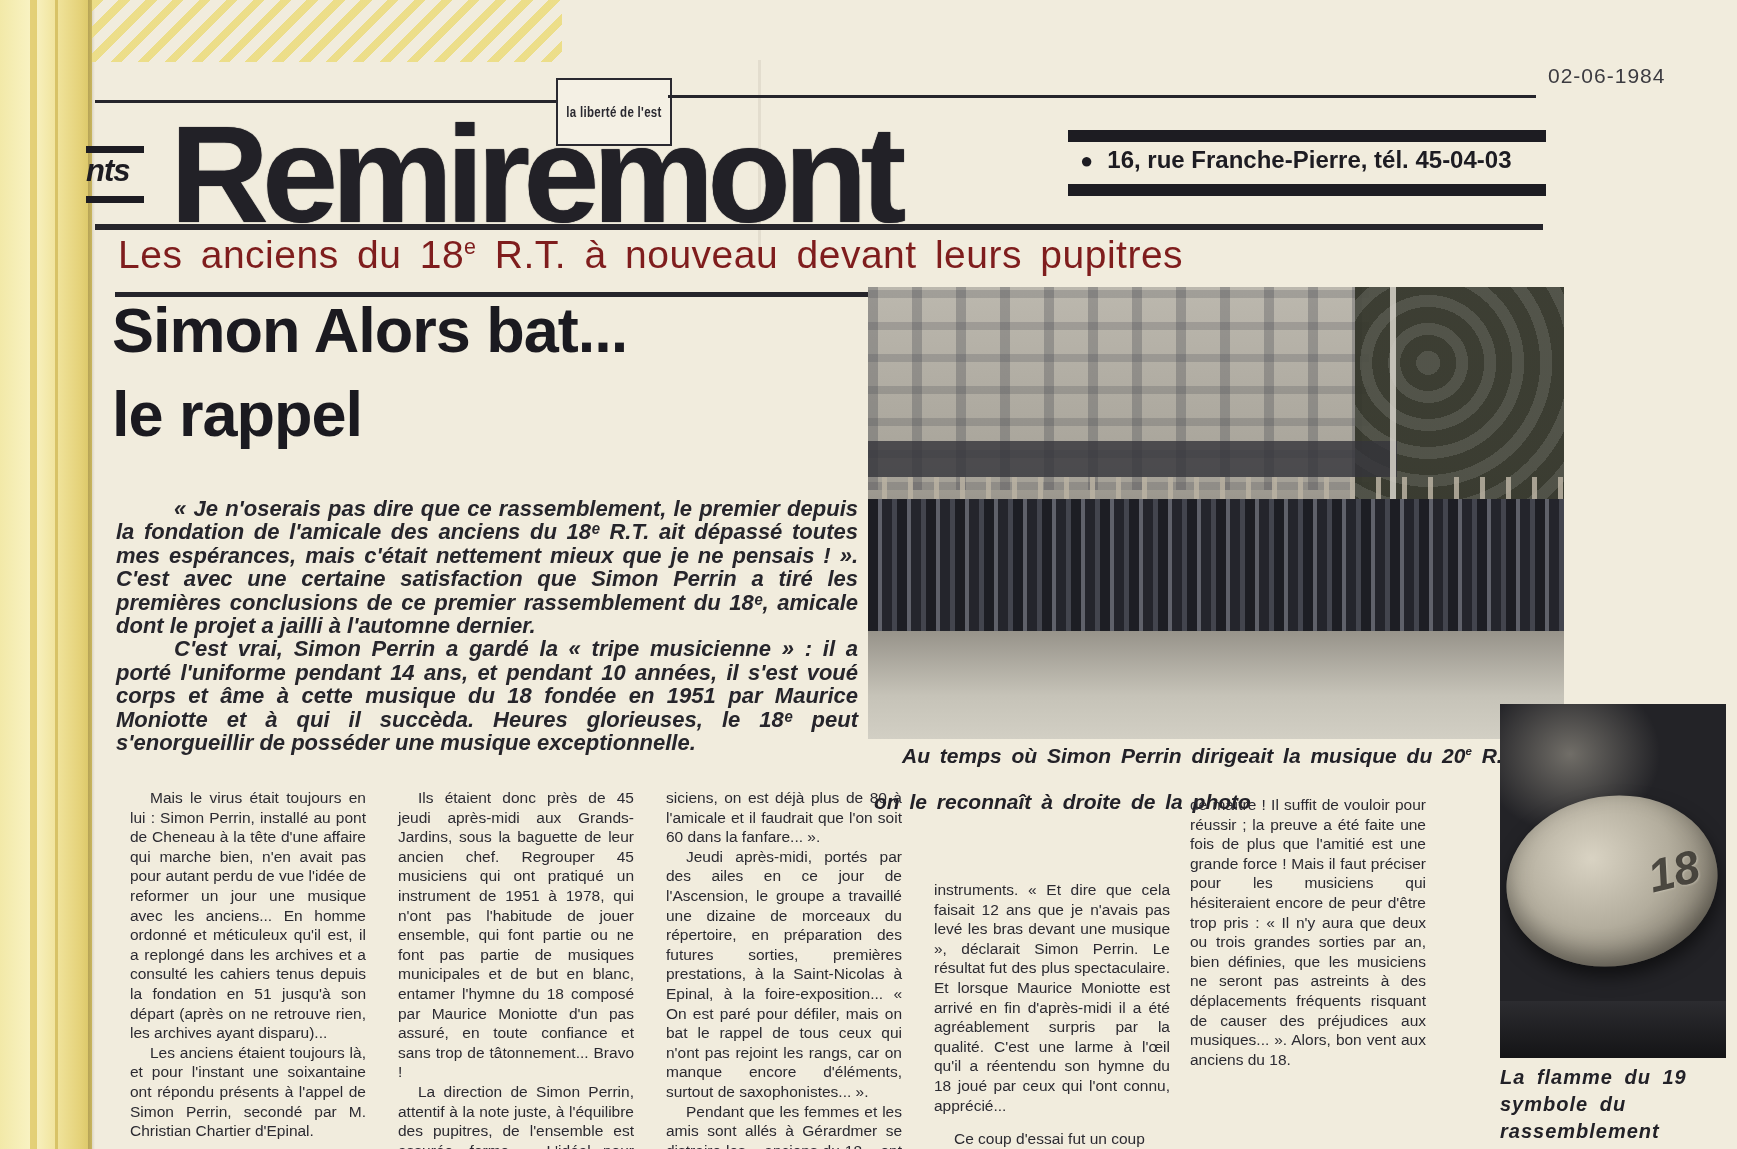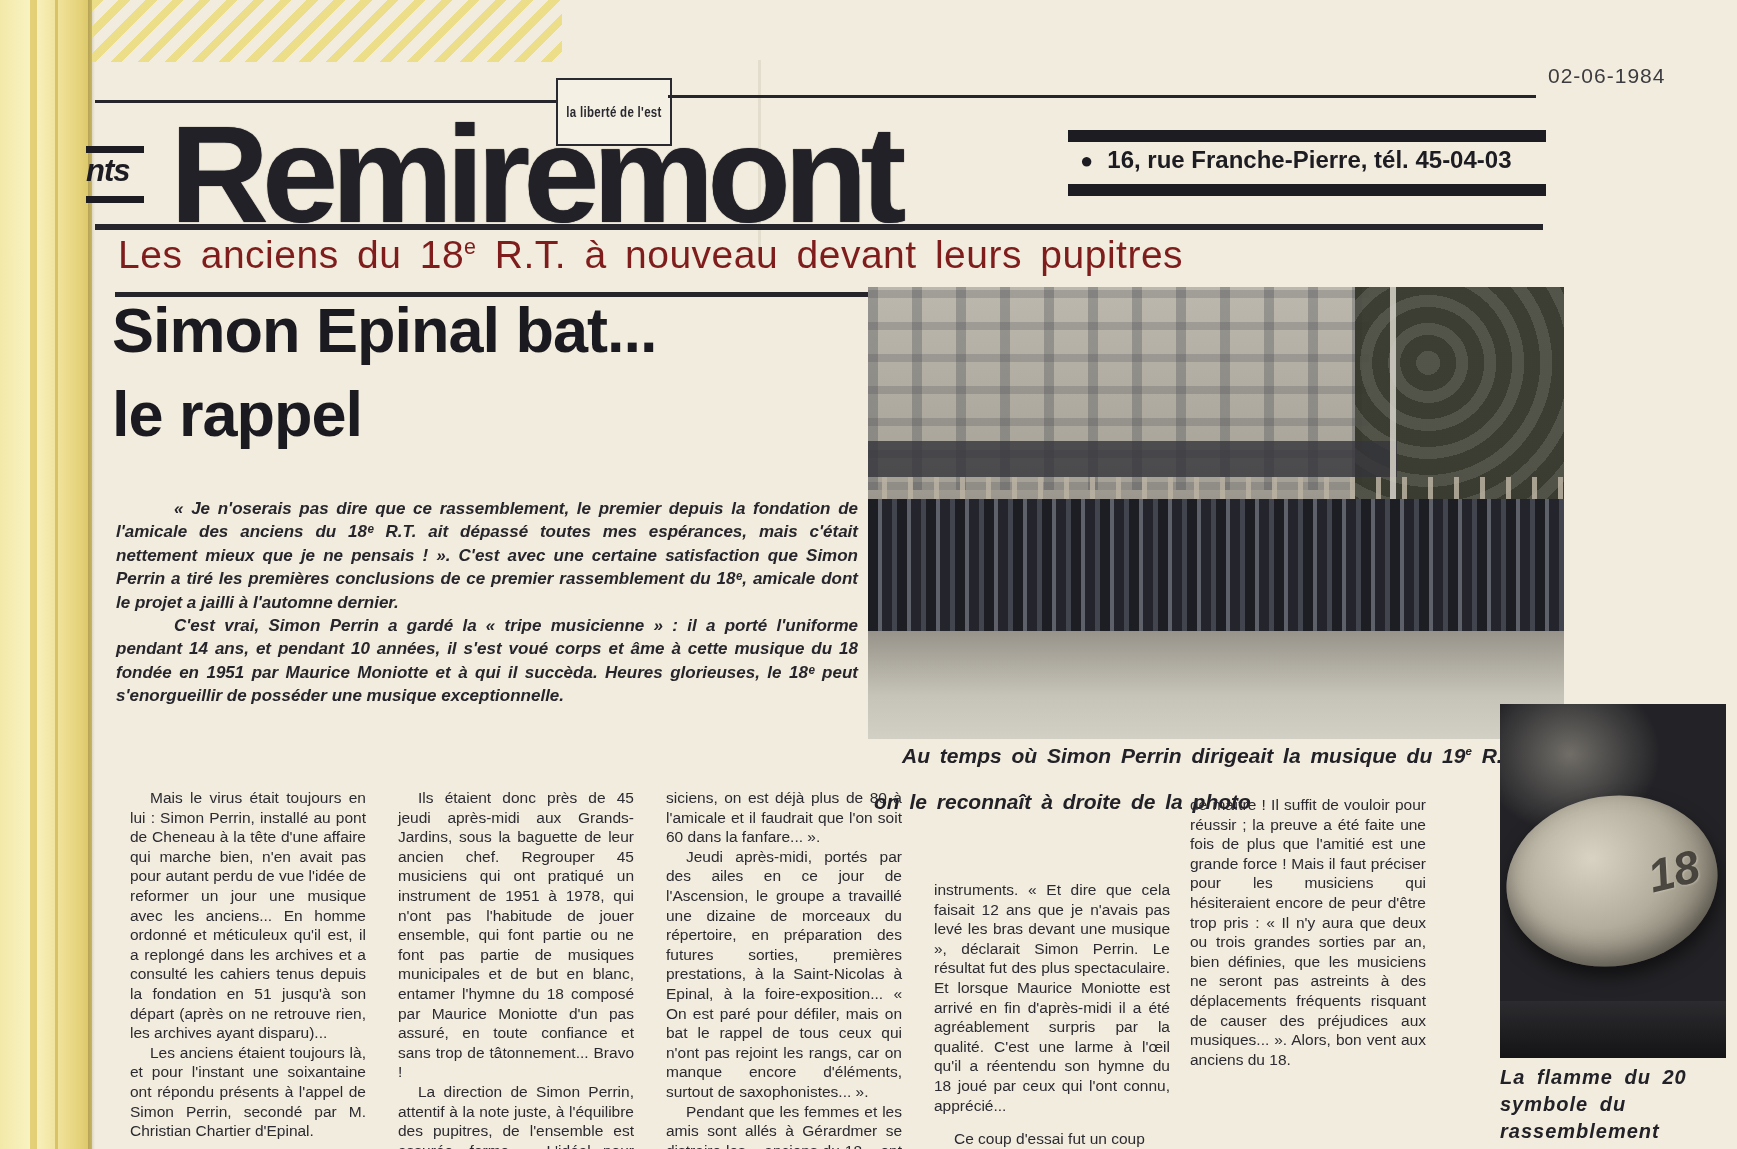--- a/index.html
+++ b/index.html
@@ -32,21 +32,21 @@
   .addr-bar{left:1068px;width:478px;height:12px;background:#1d1c22;}
   .addr{left:1080px;top:146px;width:470px;font-size:24px;font-weight:700;color:#1d1c22;white-space:nowrap;}
   .addr .bullet{font-size:22px;margin-right:14px;}
   
   .kicker{left:118px;top:233px;width:1330px;font-size:39px;font-weight:400;color:#7f1d1d;word-spacing:7px;letter-spacing:.5px;}
   .kicker .sup{font-size:55%;vertical-align:super;}
   .headline{left:112px;margin:0;font-size:63px;font-weight:700;letter-spacing:-1px;line-height:1;color:#1b1a20;}
   .hl1{top:299px;} .hl2{top:383px;}
   
   .intro{left:116px;top:497px;width:742px;}
-  .intro p{margin:0;text-indent:58px;font-size:17px;line-height:23.4px;font-weight:700;font-style:italic;
+  .intro p{margin:0;text-indent:58px;font-size:22px;line-height:23.4px;font-weight:700;font-style:italic;
     text-align:justify;color:#26252b;}
   
   .photo-main{left:868px;top:287px;width:696px;height:452px;overflow:hidden;
     background:linear-gradient(180deg,#b7b3a9 0%,#a9a59b 38%,#8e8a82 55%,#b4b0a6 68%,#cbc8bd 100%);}
   .pm-building{left:0;top:0;width:72%;height:45%;
     background:
       repeating-linear-gradient(90deg,rgba(66,68,76,.30) 0 10px,rgba(0,0,0,0) 10px 44px),
       repeating-linear-gradient(0deg,rgba(66,68,76,.22) 0 8px,rgba(0,0,0,0) 8px 32px),
       linear-gradient(180deg,#bcb8ae,#a5a197);}
   .pm-trees{right:0;top:0;width:30%;height:56%;
@@ -112,40 +112,40 @@
     <span class="bullet">●</span><span>16, rue Franche-Pierre, tél. 45-04-03</span>
   </div>
   <div class="abs addr-bar" style="top:184px;"></div>
   <div class="abs rule" style="left:95px;top:224px;width:1448px;height:6px;"></div>
 
   <div class="abs kicker">
     <span>Les anciens du 18</span><span class="sup">e</span><span> R.T. à nouveau devant leurs pupitres</span>
   </div>
   <div class="abs rule" style="left:115px;top:292px;width:1152px;height:5px;"></div>
 
-  <h2 class="abs headline hl1">Simon Epinal bat...</h2>
+  <h2 class="abs headline hl1">Simon Alors bat...</h2>
   <h2 class="abs headline hl2">le rappel</h2>
 
   <div class="abs intro">
     <p>« Je n'oserais pas dire que ce rassemblement, le premier depuis la fondation de l'amicale des anciens du 18ᵉ R.T. ait dépassé toutes mes espérances, mais c'était nettement mieux que je ne pensais ! ». C'est avec une certaine satisfaction que Simon Perrin a tiré les premières conclusions de ce premier rassemblement du 18ᵉ, amicale dont le projet a jailli à l'automne dernier.</p>
     <p>C'est vrai, Simon Perrin a gardé la « tripe musicienne » : il a porté l'uniforme pendant 14 ans, et pendant 10 années, il s'est voué corps et âme à cette musique du 18 fondée en 1951 par Maurice Moniotte et à qui il succèda. Heures glorieuses, le 18ᵉ peut s'enorgueillir de posséder une musique exceptionnelle.</p>
   </div>
 
   <div class="abs photo-main">
     <div class="abs pm-building"></div>
     <div class="abs pm-trees"></div>
     <div class="abs pm-fence"></div>
     <div class="abs pm-pole"></div>
     <div class="abs pm-heads"></div>
     <div class="abs pm-crowd"></div>
     <div class="abs pm-road"></div>
   </div>
 
   <div class="abs caption cap1">
-    <span>Au temps où Simon Perrin dirigeait la musique du 19</span><span class="sup">e</span><span> R.T. :</span>
+    <span>Au temps où Simon Perrin dirigeait la musique du 20</span><span class="sup">e</span><span> R.T. :</span>
   </div>
   <div class="abs caption cap2">on le reconnaît  à droite de la photo</div>
 
   <div class="abs col c1">
     <p>Mais le virus était toujours en lui : Simon Perrin, installé au pont de Cheneau à la tête d'une affaire qui marche bien, n'en avait pas pour autant perdu de vue l'idée de reformer un jour une musique avec les anciens... En homme ordonné et méticuleux qu'il est, il a replongé dans les archives et a consulté les cahiers tenus depuis la fondation en 51 jusqu'à son départ (après on ne retrouve rien, les archives ayant disparu)...</p>
     <p>Les anciens étaient toujours là, et pour l'instant une soixantaine ont répondu présents à l'appel de Simon Perrin, secondé par M. Christian Chartier d'Epinal.</p>
   </div>
   <div class="abs col c2">
     <p>Ils étaient donc près de 45 jeudi après-midi aux Grands-Jardins, sous la baguette de leur ancien chef. Regrouper 45 musiciens qui ont pratiqué un instrument de 1951 à 1978, qui n'ont pas l'habitude de jouer ensemble, qui font partie ou ne font pas partie de musiques municipales et de but en blanc, entamer l'hymne du 18 composé par Maurice Moniotte d'un pas assuré, en toute confiance et sans trop de tâtonnement... Bravo !</p>
     <p>La direction de Simon Perrin, attentif à la note juste, à l'équilibre des pupitres, de l'ensemble est assurée, ferme. « L'idéal pour l'avenir, nous déclare-t-il, ce serait de gonfler le chiffre des mu-</p>
@@ -162,15 +162,15 @@
   <div class="abs col c5">
     <p class="noindent">de maître ! Il suffit de vouloir pour réussir ; la preuve a été faite une fois de plus que l'amitié est une grande force ! Mais il faut préciser pour les musiciens qui hésiteraient encore de peur d'être trop pris : « Il n'y aura que deux ou trois grandes sorties par an, bien définies, que les musiciens ne seront pas astreints à des déplacements fréquents risquant de causer des préjudices aux musiques... ». Alors, bon vent aux anciens du 18.</p>
   </div>
 
   <div class="abs photo-drum">
     <div class="abs pd-glow"></div>
     <div class="abs pd-skin"></div>
     <div class="abs pd-num">18</div>
     <div class="abs pd-base"></div>
   </div>
-  <div class="abs side-caption">La flamme du 20 symbole du rassemblement</div>
+  <div class="abs side-caption">La flamme du 19 symbole du rassemblement</div>
 
 </div>
 
 </body></html>

